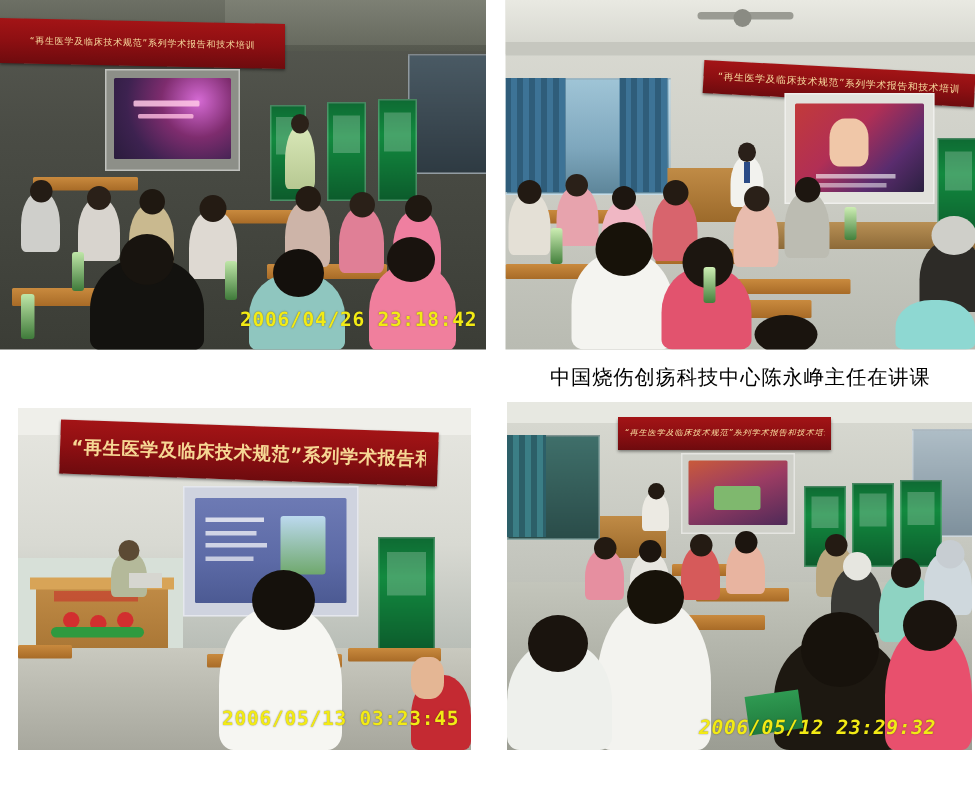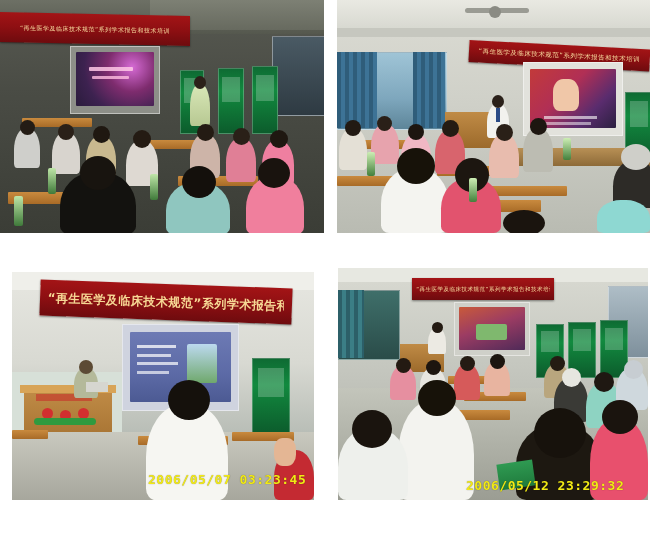--- a/index.html
+++ b/index.html
@@ -183,20 +183,21 @@
       <div class="person" style="left:166px;top:182px;width:64px;height:52px;background:#8fc6bf;"></div>
       <div class="head" style="left:182px;top:166px;width:34px;height:32px;background:#14100c;"></div>
 
       <div class="person" style="left:246px;top:176px;width:58px;height:58px;background:#f07f9d;"></div>
       <div class="head" style="left:258px;top:158px;width:32px;height:30px;background:#19130e;"></div>
 
       <div style="position:absolute;left:14px;top:196px;width:9px;height:30px;background:linear-gradient(180deg,#bfe6a8,#3f7a3a);border-radius:2px;"></div>
       <div style="position:absolute;left:48px;top:168px;width:8px;height:26px;background:linear-gradient(180deg,#bfe6a8,#3f7a3a);border-radius:2px;"></div>
       <div style="position:absolute;left:150px;top:174px;width:8px;height:26px;background:linear-gradient(180deg,#bfe6a8,#3f7a3a);border-radius:2px;"></div>
 
+      <div class="timestamp" style="left:160px; top:206px;">2006/04/26 23:18:42</div>
     </div>
 
   </div>
 
   <div class="cell" style="left:337px; top:0px; width:313px;">
     <div class="photo" style="width:313px; height:233px; background:linear-gradient(180deg,#dcdcd4 0%,#cfd0c8 45%,#b9bbb2 100%);">
 
       <div class="wall" style="left:0;top:0;width:313px;height:36px;background:linear-gradient(180deg,#e9e9e2,#d3d4cc);"></div>
       <div style="position:absolute;left:128px;top:8px;width:64px;height:5px;background:#9a9b93;border-radius:3px;"></div>
       <div style="position:absolute;left:152px;top:6px;width:12px;height:12px;background:#8a8b83;border-radius:50%;"></div>
@@ -262,20 +263,21 @@
       <div class="person" style="left:260px;top:200px;width:53px;height:33px;background:#8ed8d2;"></div>
       <div class="head" style="left:166px;top:210px;width:42px;height:26px;background:#1a140e;"></div>
 
       <div style="position:absolute;left:30px;top:152px;width:8px;height:24px;background:linear-gradient(180deg,#cdeeb4,#43803c);border-radius:2px;"></div>
       <div style="position:absolute;left:132px;top:178px;width:8px;height:24px;background:linear-gradient(180deg,#cdeeb4,#43803c);border-radius:2px;"></div>
       <div style="position:absolute;left:226px;top:138px;width:8px;height:22px;background:linear-gradient(180deg,#cdeeb4,#43803c);border-radius:2px;"></div>
 
       <div class="timestamp" style="left:150px; top:210px;"></div>
     </div>
 
+    <div class="caption" style="width:313px; padding-top:9px;">中国烧伤创疡科技中心陈永峥主任在讲课</div>
   </div>
 
   <div class="cell" style="left:12px; top:272px; width:312px;">
     <div class="photo" style="width:302px; height:228px; background:linear-gradient(180deg,#e7e7e1 0%,#d8d9d2 40%,#9aa39c 100%);">
 
       <div class="wall" style="left:0;top:0;width:302px;height:18px;background:#efefea;"></div>
 
       <div class="banner" style="left:28px; top:12px; width:252px; height:36px; transform:rotate(2deg);">
         <div class="btext" style="font-size:12px; line-height:14px; color:#ffe9a0; font-weight:bold;">“再生医学及临床技术规范”系列学术报告和技术培训</div>
       </div>
@@ -310,26 +312,26 @@
       <div class="desk" style="left:0px; top:158px; width:36px; height:9px;"></div>
       <div class="desk" style="left:126px; top:164px; width:90px; height:9px;"></div>
       <div class="desk" style="left:220px; top:160px; width:62px; height:9px;"></div>
 
       <div class="person" style="left:134px; top:132px; width:82px; height:96px; background:#f6f6f2;"></div>
       <div class="head" style="left:156px; top:108px; width:42px; height:40px; background:#15110c;"></div>
 
       <div class="person" style="left:262px; top:178px; width:40px; height:50px; background:#c42a32;"></div>
       <div style="position:absolute;left:262px;top:166px;width:22px;height:28px;background:#e4b694;border-radius:40%;"></div>
 
-      <div class="timestamp" style="left:136px; top:200px;">2006/05/07 03:23:45</div>
+      <div class="timestamp" style="left:136px; top:200px;">2006/05/13 03:23:45</div>
     </div>
 
   </div>
 
-  <div class="cell" style="left:338px; top:268px; width:312px;">
+  <div class="cell" style="left:338px; top:268px; width:312px;font-style:italic;">
     <div class="photo" style="width:310px; height:232px; background:linear-gradient(180deg,#d9dad2 0%,#c6c8c0 40%,#a9aba3 100%);">
 
       <div class="wall" style="left:0;top:0;width:310px;height:14px;background:#e7e8e1;"></div>
 
       <div class="banner" style="left:74px; top:10px; width:142px; height:22px;">
         <div class="btext" style="font-size:5.5px;line-height:6px;">“再生医学及临床技术规范”系列学术报告和技术培训</div>
       </div>
 
       <div class="window" style="left:0px; top:22px; width:60px; height:68px; background:linear-gradient(180deg,#3f6f6a,#2a4c49);"></div>
       <div class="curtain" style="left:0px; top:22px; width:26px; height:68px; background:repeating-linear-gradient(90deg,#2c5f68 0 4px,#3b7e86 4px 8px);"></div>

